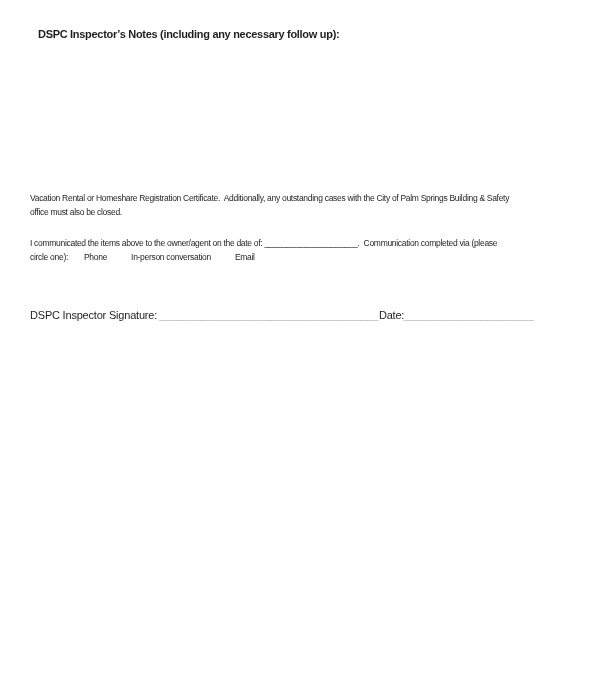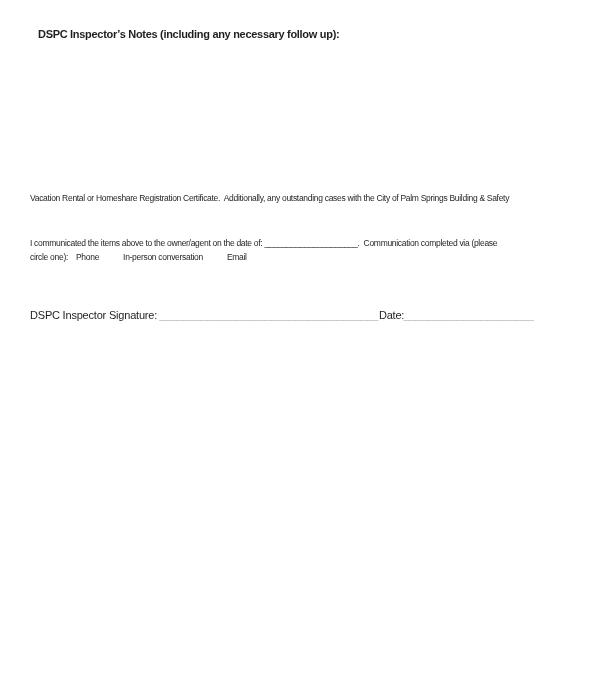--- a/index.html
+++ b/index.html
@@ -39,21 +39,21 @@
     letter-spacing: -0.3px;
     line-height: 14px;
     color: #1f1f1f;
   }
   .para .line {
     display: block;
     white-space: pre;
   }
   #advisory { top: 191px; }
   #communication { top: 236px; }
-  .opt1 { margin-left: 8px; }
+  .opt1 { margin-left: 16px; }
   .opt2 { margin-left: 24px; margin-top: 33px; }
   .opt3 { margin-left: 24px; }
   .sig-row {
     position: absolute;
     left: 30px;
     top: 309px;
     font-size: 11px;
     letter-spacing: -0.2px;
     white-space: pre;
     color: #1f1f1f;
@@ -64,20 +64,21 @@
 <body>
 
 <div class="page">
 
   <h1 class="heading">DSPC Inspector’s Notes (including any necessary follow up):</h1>
 
   <div class="notes-area"></div>
 
   <p class="para" id="advisory">
     <span class="line">Vacation Rental or Homeshare Registration Certificate.  Additionally, any outstanding cases with the City of Palm Springs Building &amp; Safety</span>
+    <span class="line">office must also be closed.</span>
   </p>
 
   <p class="para" id="communication">
     <span class="line"><span>I communicated the items above to the owner/agent on the date of: </span><span>_____________________</span><span>.  Communication completed via (please</span></span>
     <span class="line"><span>circle one):</span><span class="opt1">Phone</span><span class="opt2">In-person conversation</span><span class="opt3">Email</span></span>
   </p>
 
   <div class="sig-row"><span>DSPC Inspector Signature: </span><span class="blank">_____________________________________</span><span>Date:</span><span class="blank">______________________</span></div>
 
 </div>

